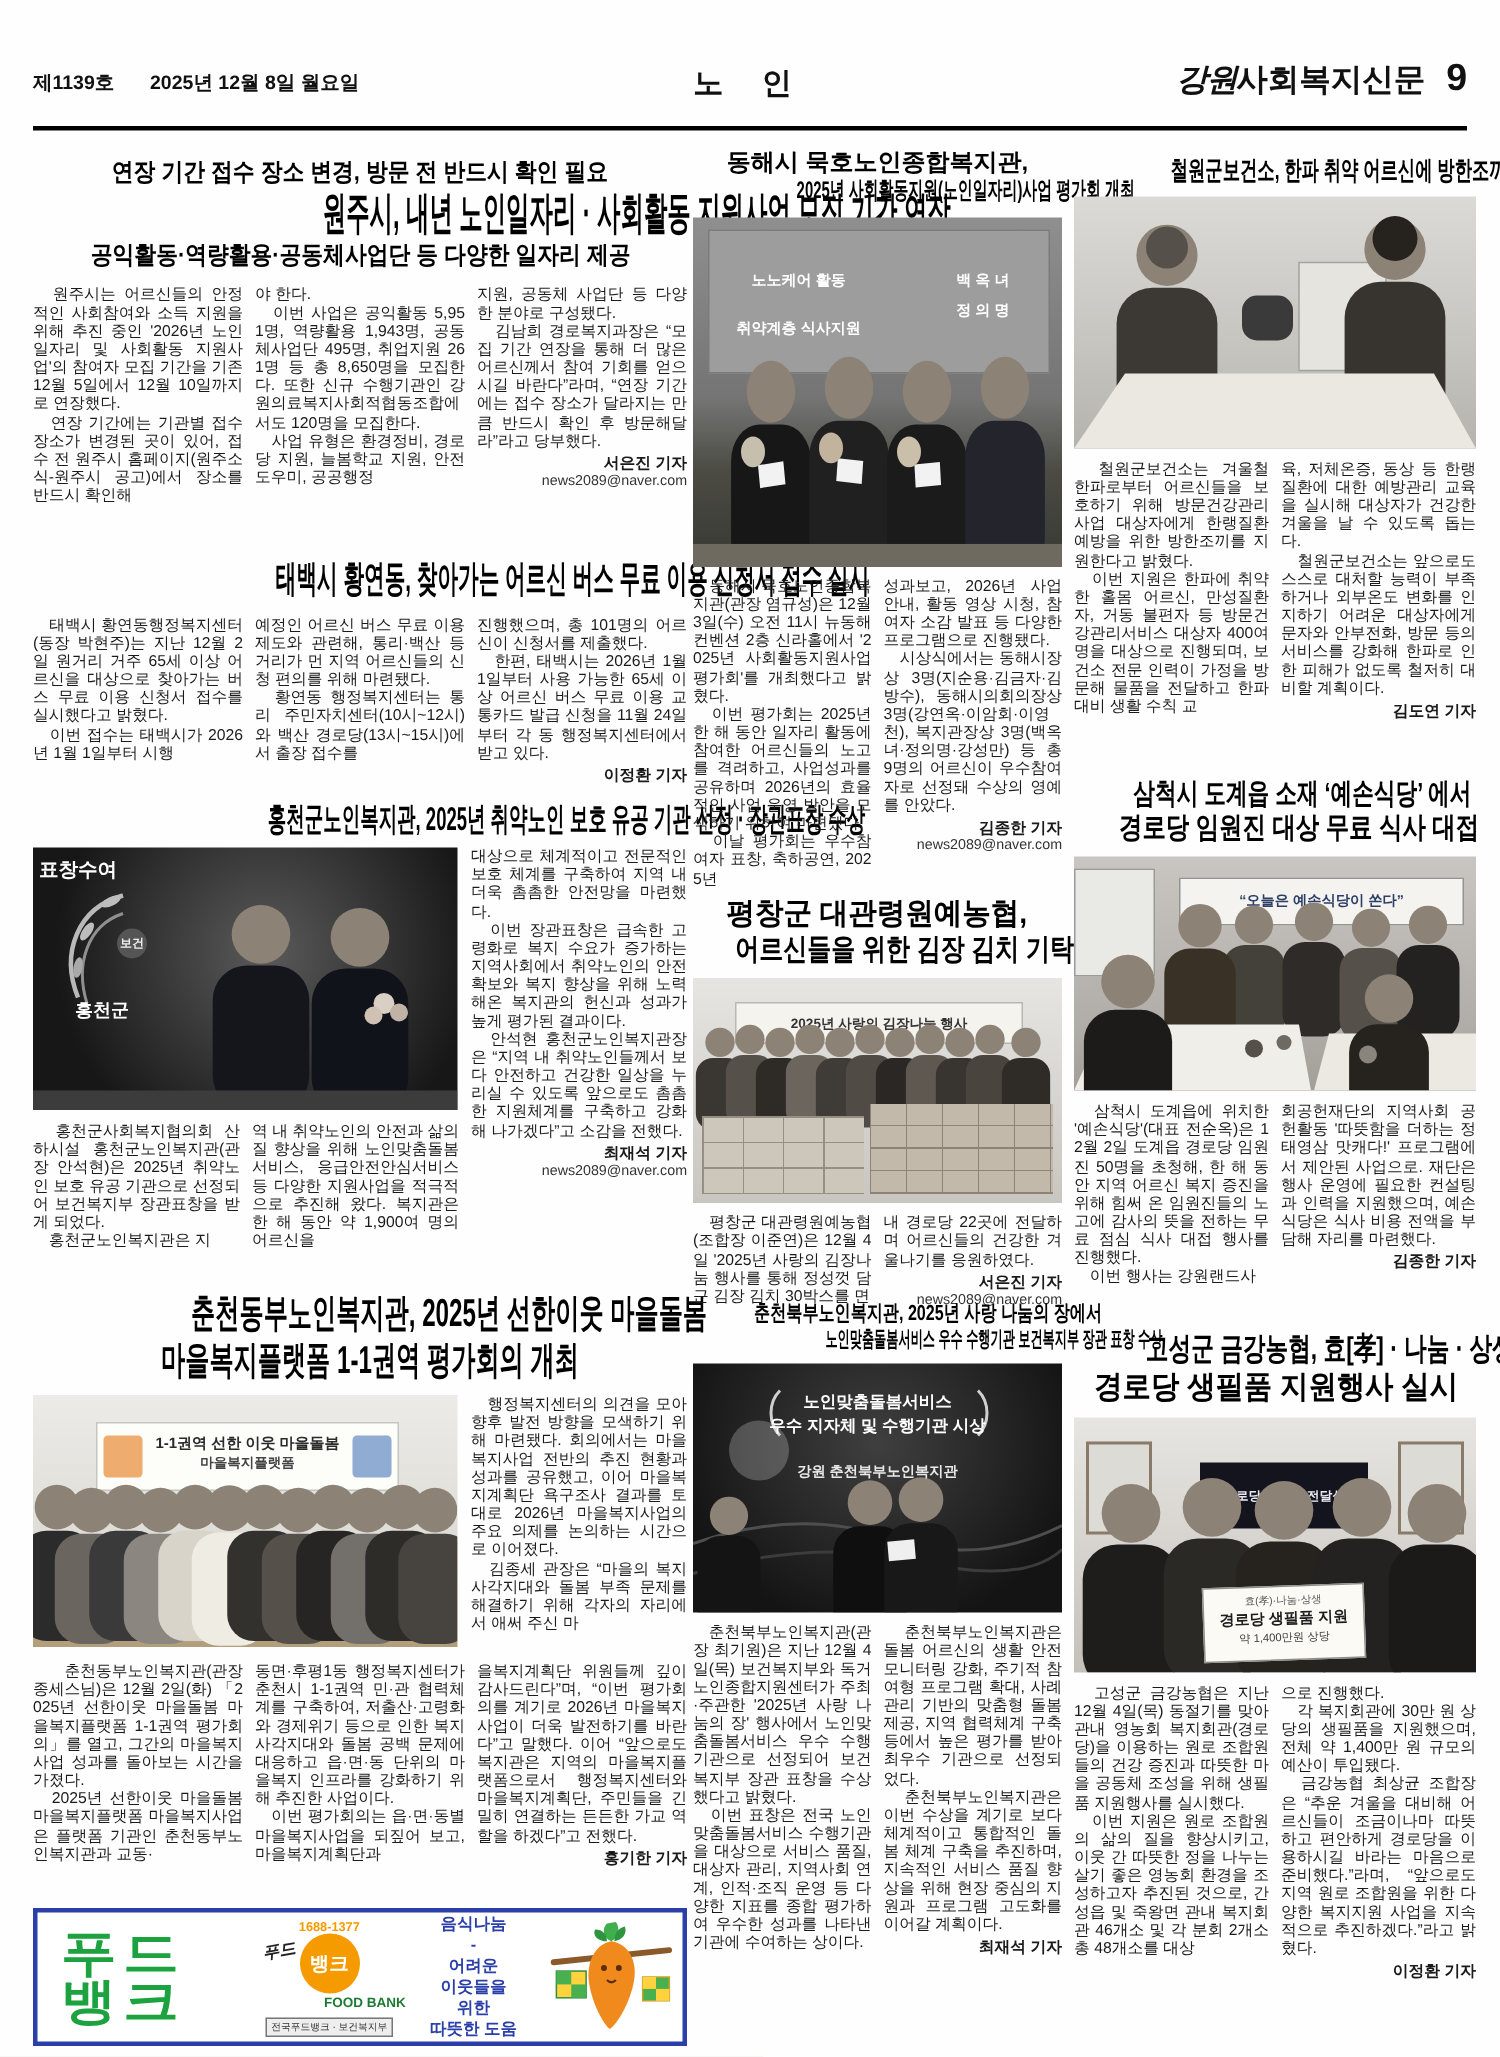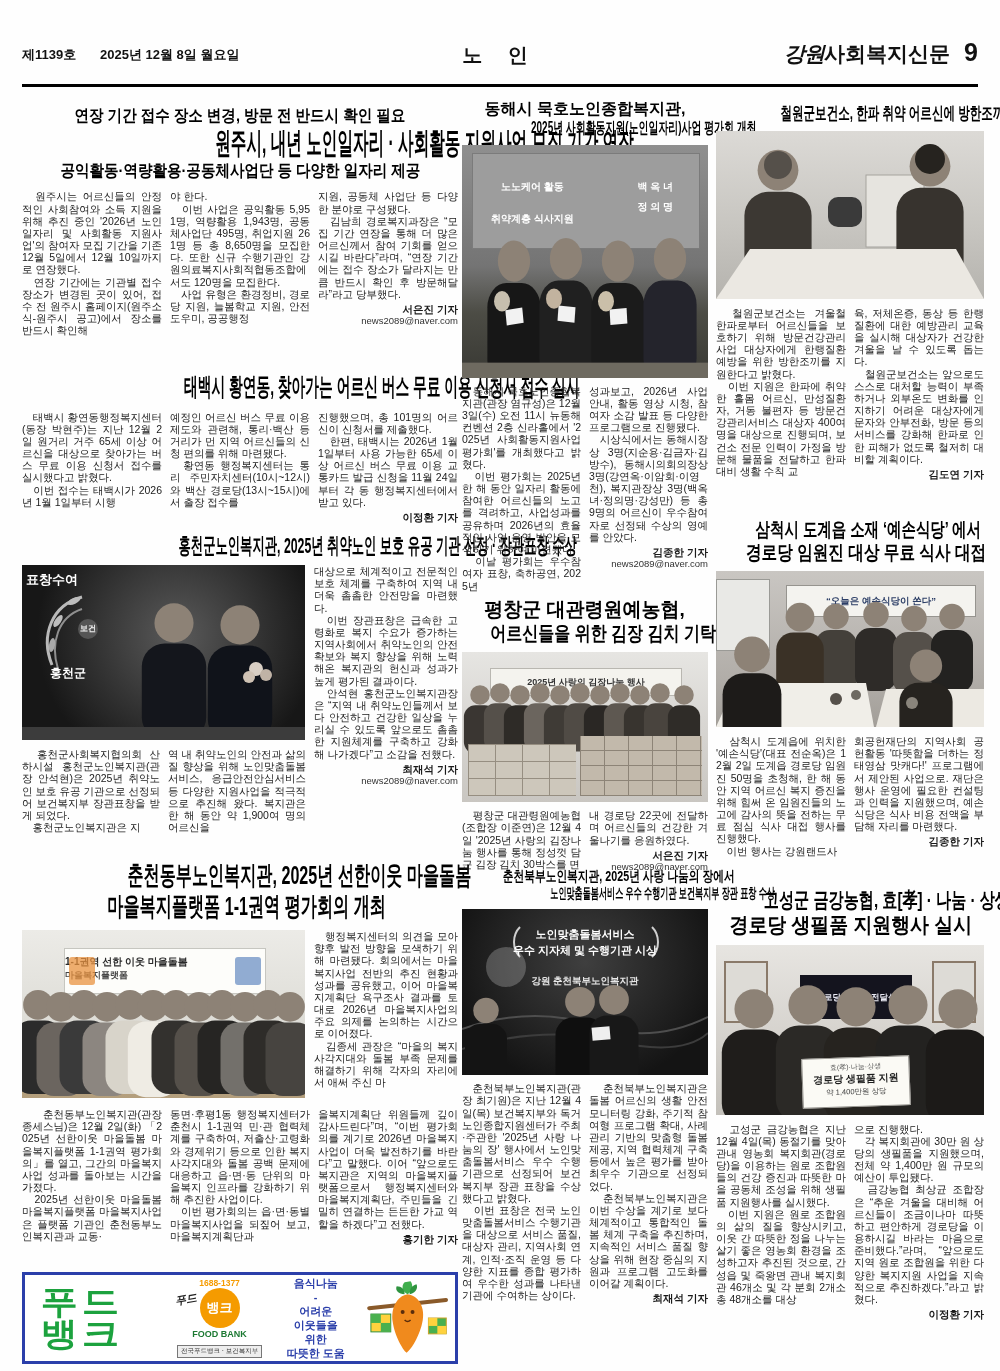--- a/index.html
+++ b/index.html
@@ -30,21 +30,21 @@
   
   #ad{position:absolute;left:22px;top:1272px;width:436px;height:92px;border:3px solid #2b3faa;
       background:#fff;display:flex;align-items:center;box-sizing:border-box;}
   .fb-big{width:132px;padding-left:14px;color:#1ca23e;font-size:33px;font-weight:900;line-height:0.98;
           letter-spacing:4px;transform:scale(1.12,1);transform-origin:left center;}
   .fb-logo{width:104px;text-align:center;position:relative;}
   .fb-num{font-size:8.5px;font-weight:900;color:#f59b00;}
   .fb-script{position:absolute;left:6px;top:14px;font-size:11px;font-weight:900;font-style:italic;color:#222;transform:rotate(-10deg);}
   .fb-circle{width:40px;height:40px;margin:0 auto;border-radius:50%;background:#f59b00;color:#fff;
              font-size:13px;font-weight:900;display:flex;align-items:center;justify-content:center;}
-  .fb-en{font-size:9px;font-weight:900;color:#1d7a33;margin-top:1px;}
+  .fb-en{font-size:9px;font-weight:900;color:#1d7a33;margin-top:1px;text-align:right;}
   .fb-org{display:inline-block;border:1px solid #777;background:#eee;color:#333;font-size:6.5px;
           padding:1px 3px;margin-top:2px;}
   .fb-slogan{width:92px;color:#2b3faa;font-weight:800;font-size:11px;line-height:1.28;text-align:center;}
   .fb-carrot{width:96px;height:80px;}
 </style>
 </head>
 <body>
 
 <svg width="0" height="0" style="position:absolute">
   <defs>
@@ -120,21 +120,21 @@
 　안석현 홍천군노인복지관장은 “지역 내 취약노인들께서 보다 안전하고 건강한 일상을 누리실 수 있도록 앞으로도 촘촘한 지원체계를 구축하고 강화해 나가겠다”고 소감을 전했다.</span><span class="rep">최재석 기자</span><span class="eml">news2089@naver.com</span></div>
     <div class="bcol abs" style="left:0;top:215px;width:138px;height:110px;">　홍천군사회복지협의회 산하시설 홍천군노인복지관(관장 안석현)은 2025년 취약노인 보호 유공 기관으로 선정되어 보건복지부 장관표창을 받게 되었다.
 　홍천군노인복지관은 지</div>
     <div class="bcol abs" style="left:146px;top:215px;width:138px;height:110px;">역 내 취약노인의 안전과 삶의 질 향상을 위해 노인맞춤돌봄서비스, 응급안전안심서비스 등 다양한 지원사업을 적극적으로 추진해 왔다. 복지관은 한 해 동안 약 1,900여 명의 어르신을</div>
   </div>
 
   <div class="art" style="left:22px;top:860px;width:436px;height:406px;">
     <div class="hl" style="font-size:26px;"><span style="--s:0.62">춘천동부노인복지관, 2025년 선한이웃 마을돌봄</span></div>
     <div class="hl" style="font-size:26px;"><span style="--s:0.62">마을복지플랫폼 1-1권역 평가회의 개최</span></div>
     <div class="photo abs" style="left:0;top:70px;width:283px;height:168px;background:linear-gradient(#ecebe7 0%,#dddcd6 58%,#c2ae8d 58%,#b39e7c 100%);">
-      <div class="abs" style="left:42px;top:18px;width:200px;height:44px;background:#fdfdfa;border:1px solid #c6c6c0;text-align:left;">
+      <div class="abs" style="left:42px;top:18px;width:200px;height:44px;background:#fdfdfa;border:1px solid #c6c6c0;text-align:center;">
         <div style="font-size:10px;font-weight:800;color:#2a2a2a;margin-top:6px;white-space:nowrap;">1-1권역 선한 이웃 마을돌봄</div>
         <div style="font-size:9px;font-weight:800;color:#444;">마을복지플랫폼</div>
         <div class="abs" style="left:4px;top:8px;width:26px;height:28px;background:#e8923f;opacity:0.75;border-radius:3px;"></div>
         <div class="abs" style="right:4px;top:8px;width:26px;height:28px;background:#4a76b8;opacity:0.6;border-radius:3px;"></div>
       </div>
       <svg class="ph-svg" viewBox="0 0 283 168" preserveAspectRatio="none">
         <use href="#fig" transform="translate(16,122) scale(1.75)" color="#2b2b2b"></use>
         <use href="#fig" transform="translate(39,124) scale(1.75)" color="#6b655f"></use>
         <use href="#fig" transform="translate(62,122) scale(1.75)" color="#3a3a3a"></use>
         <use href="#fig" transform="translate(85,124) scale(1.75)" color="#8c8680"></use>

